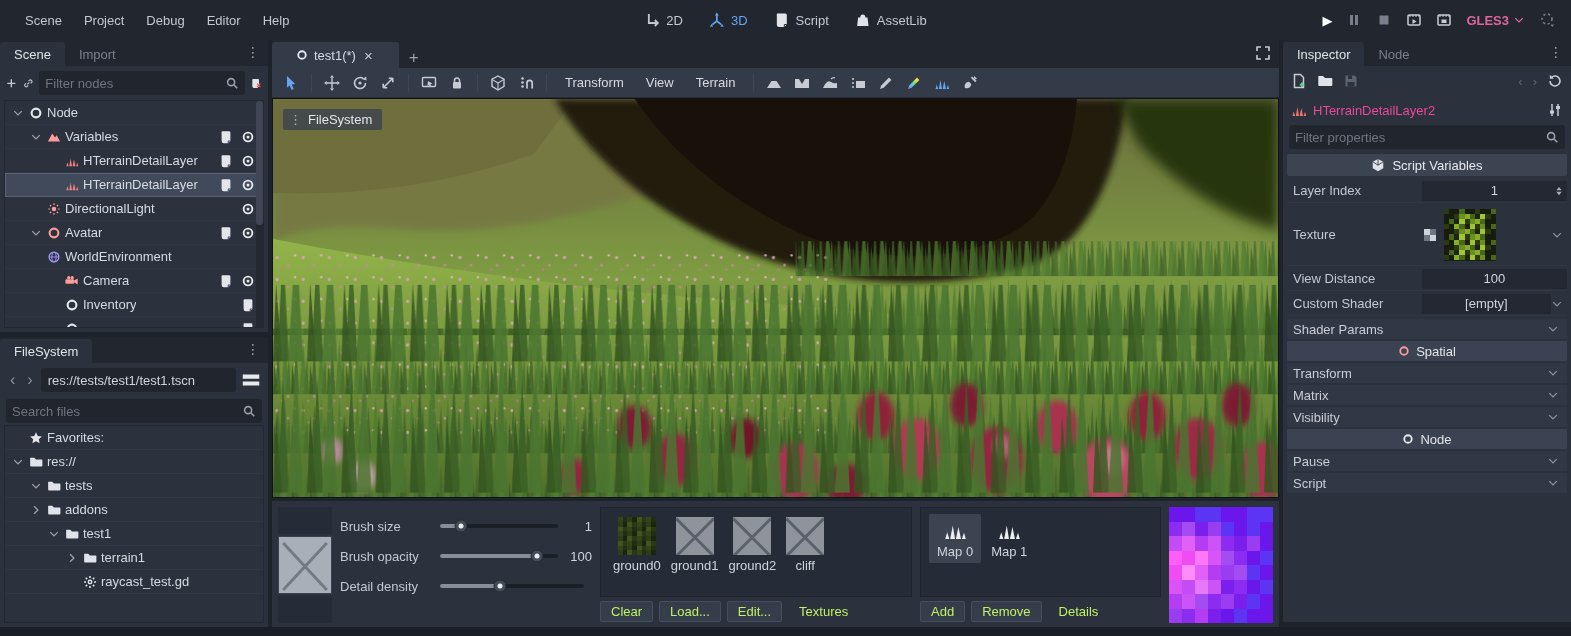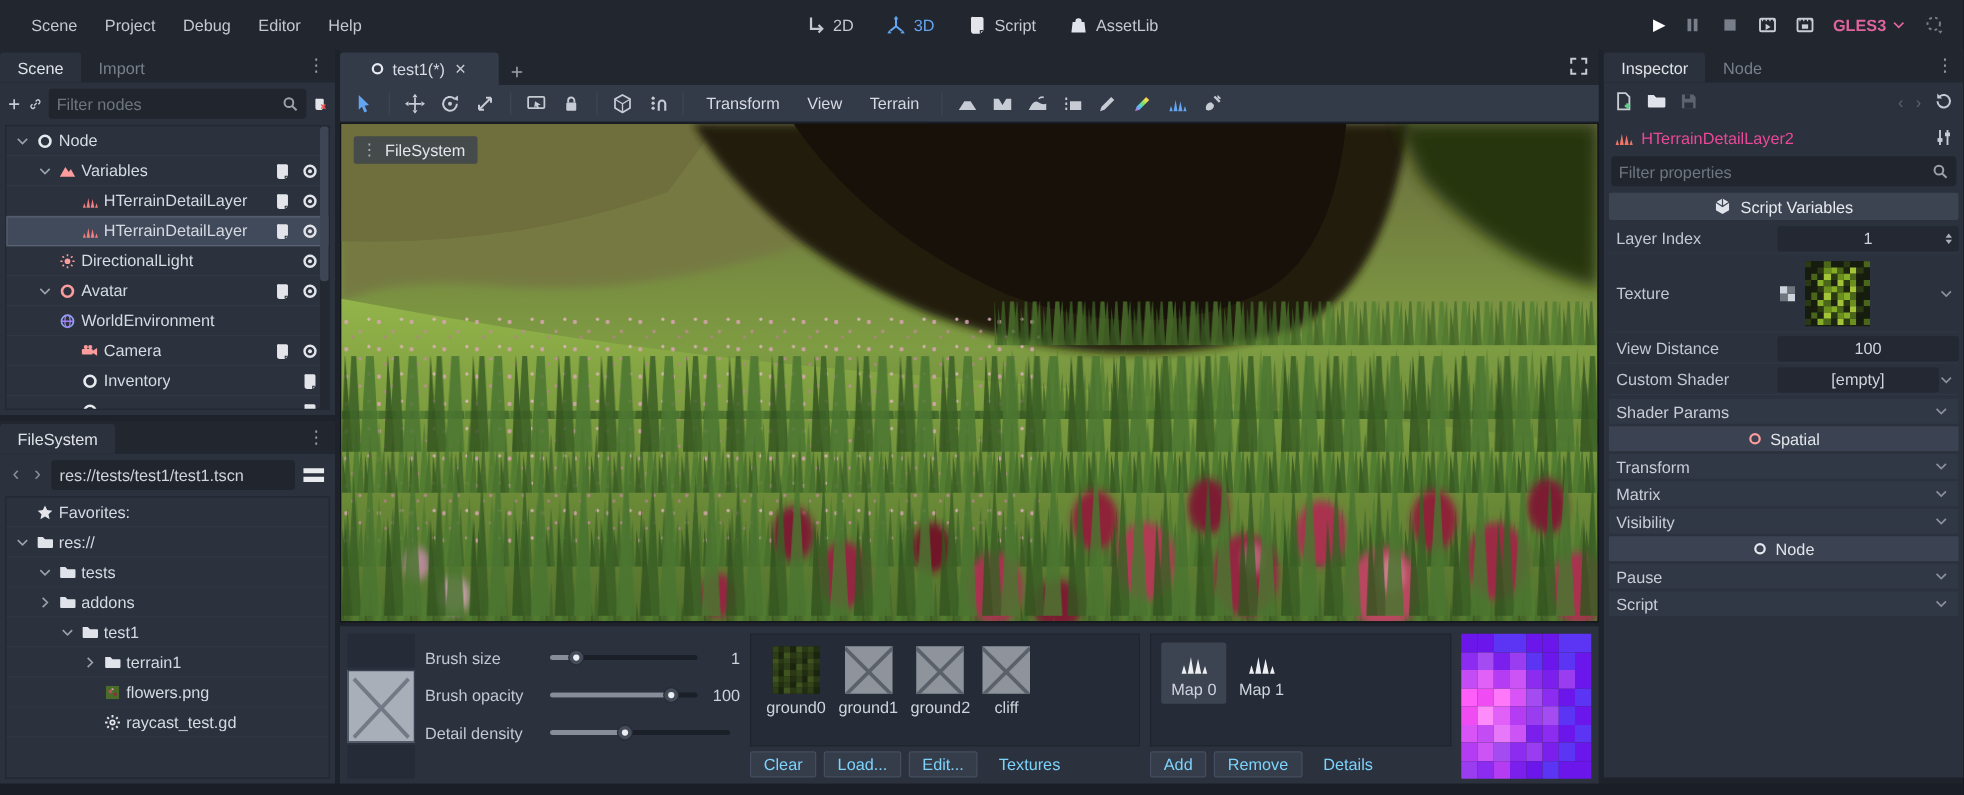--- a/index.html
+++ b/index.html
@@ -96,21 +96,21 @@
   .bp-box{flex:1;background:var(--dock2);border:1px solid #1f242d;display:flex;align-items:flex-start;gap:2px;padding:6px 8px}
   .texslot{display:flex;flex-direction:column;align-items:center;gap:3px;padding:3px 4px}
   .texslot .thumb{width:38px;height:38px;background:#8f949c;position:relative;overflow:hidden}
   .texslot .thumb.ph:before,.texslot .thumb.ph:after{content:"";position:absolute;left:-8px;right:-8px;top:50%;height:3px;background:#5b616b}
   .texslot .thumb.ph:before{transform:rotate(45deg)}.texslot .thumb.ph:after{transform:rotate(-45deg)}
   .texslot .tl{color:#cfd3dc}
   .mapslot{display:flex;flex-direction:column;align-items:center;gap:2px;padding:4px 8px;border-radius:2px}
   .mapslot.selected{background:#3c4452}
   .mapslot .ic{width:28px;height:24px;color:#eceef2}
   .bp-actions{height:26px;flex:none;display:flex;align-items:center;gap:6px;padding-top:3px}
-  .abtn{padding:2px 10px;background:var(--btn);border:1px solid var(--btnb);border-radius:2px;color:#7dd3fc}
+  .abtn{padding:2px 10px;background:var(--btn);border:1px solid var(--btnb);border-radius:2px;color:#bef264}
   .abtn.flat{background:transparent;border-color:transparent}
   .detailmap{width:104px;flex:none;display:grid;grid-template-columns:repeat(8,1fr);grid-template-rows:repeat(8,1fr)}
   
   .output-bar{height:31px;flex:none;margin-top:5px;background:var(--dock);display:flex;align-items:center;gap:4px;padding:0 10px}
   .obtab{display:flex;align-items:center;gap:6px;padding:3px 12px;color:#cfd3dc;border-radius:3px}
   .odot{width:8px;height:8px;border-radius:50%;background:#ffd75e}
   
   .inspector-dock{height:582px;flex:none}
   .in-toolbar{height:30px;flex:none;display:flex;align-items:center;gap:10px;padding:0 8px}
   .in-toolbar .sp{flex:1}
@@ -492,20 +492,31 @@
           <span class="nav-chev">›</span>
           <span class="pathfield">
             <input value="res://tests/test1/test1.tscn" style="">
           </span>
           <span class="bars2 ic">
               <svg viewBox="0 0 16 16">
                 <path d="M2 5.5h12M2 10.5h12" stroke="currentColor" stroke-width="3"></path>
               </svg>
             </span>
         </div>
+        <div class="fs-search">
+          <label class="filter">
+            <input placeholder="Search files" style="">
+            <span class="ic ic14">
+                <svg viewBox="0 0 16 16">
+                  <circle cx="7" cy="7" r="4" fill="none" stroke="currentColor" stroke-width="1.8"></circle>
+                  <path d="M10 10l4 4" stroke="currentColor" stroke-width="1.8"></path>
+                </svg>
+              </span>
+          </label>
+        </div>
         <div class="tree">
             <div class="row" style="padding-left: 6px;">
               <span class="arrow ic ic12"></span>
               <span class="ic ic14">
                 <svg viewBox="0 0 16 16">
                   <path d="M8 1.5l2 4.3 4.7.5-3.5 3.2 1 4.6L8 11.7l-4.2 2.4 1-4.6L1.3 6.3 6 5.8z" fill="#e3e5ea"></path>
                 </svg>
               </span>
               <span class="lbl">Favorites:</span>
             </div>
@@ -566,32 +577,20 @@
                 <svg viewBox="0 0 16 16">
                   <path d="M5.5 3l5 5-5 5" fill="none" stroke="currentColor" stroke-width="1.8"></path>
                 </svg>
               </span>
               <span class="ic ic14">
                 <svg viewBox="0 0 16 16">
                   <path d="M1.5 3h4.5l2 2h6.5a.8.8 0 0 1 .8.8V12a1 1 0 0 1-1 1h-12a1 1 0 0 1-1-1V3.8A.8.8 0 0 1 1.5 3z" fill="#e0e3e9"></path>
                 </svg>
               </span>
               <span class="lbl">terrain1</span>
-            </div>
-            <div class="row" style="padding-left: 60px;">
-              <span class="arrow ic ic12"></span>
-              <span class="ic ic14">
-                <svg viewBox="0 0 16 16">
-                  <rect x="2" y="2" width="12" height="12" fill="#4a6b2a"></rect>
-                  <circle cx="6" cy="7" r="1.6" fill="#c14e63"></circle>
-                  <circle cx="10.5" cy="9.5" r="1.4" fill="#93273f"></circle>
-                  <circle cx="8" cy="5" r="1" fill="#dca4b6"></circle>
-                </svg>
-              </span>
-              <span class="lbl">flowers.png</span>
             </div>
             <div class="row" style="padding-left: 60px;">
               <span class="arrow ic ic12"></span>
               <span class="ic ic14">
                 <svg viewBox="0 0 16 16">
                   <path d="M8 5.2A2.8 2.8 0 1 0 8 10.8 2.8 2.8 0 0 0 8 5.2zm0 1.6a1.2 1.2 0 1 1 0 2.4 1.2 1.2 0 0 1 0-2.4z" fill="#e3e5ea"></path>
                   <g stroke="#e3e5ea" stroke-width="1.8">
                     <path d="M8 1.2v2.2M8 12.6v2.2M1.2 8h2.2M12.6 8h2.2M3.2 3.2l1.5 1.5M11.3 11.3l1.5 1.5M12.8 3.2l-1.5 1.5M4.7 11.3l-1.5 1.5"></path>
                   </g>
                 </svg>

